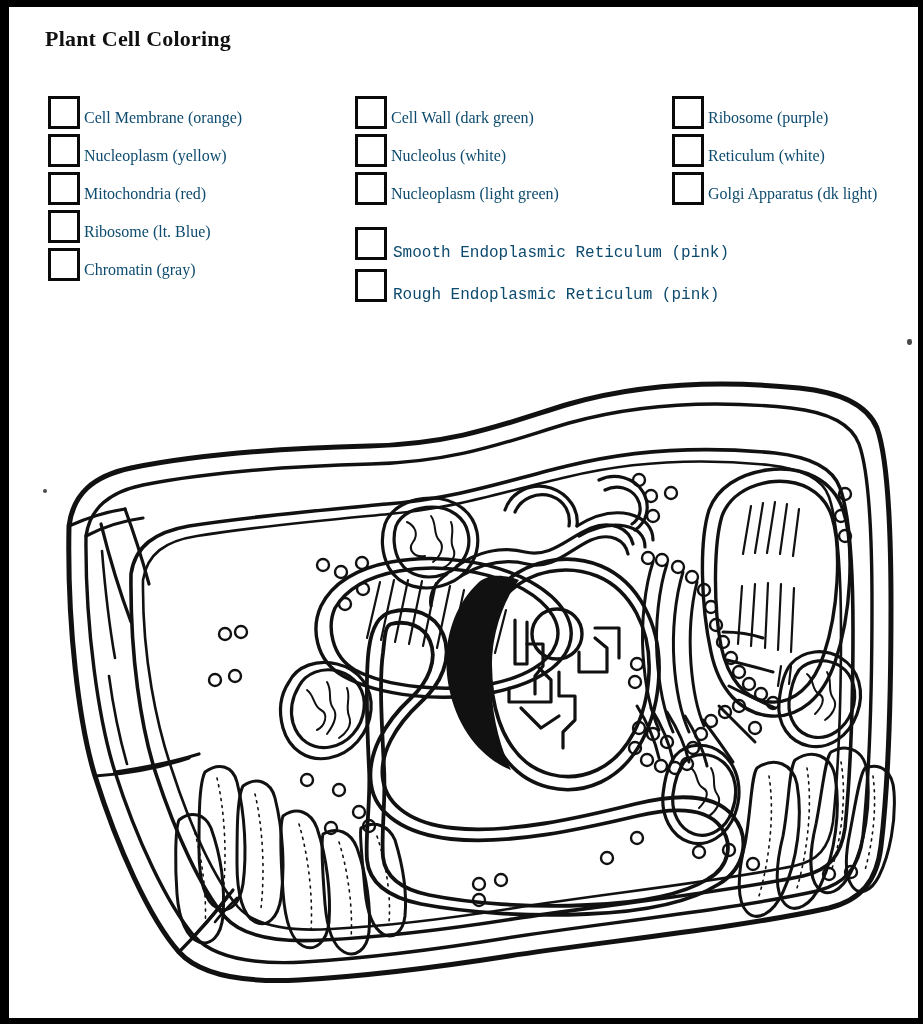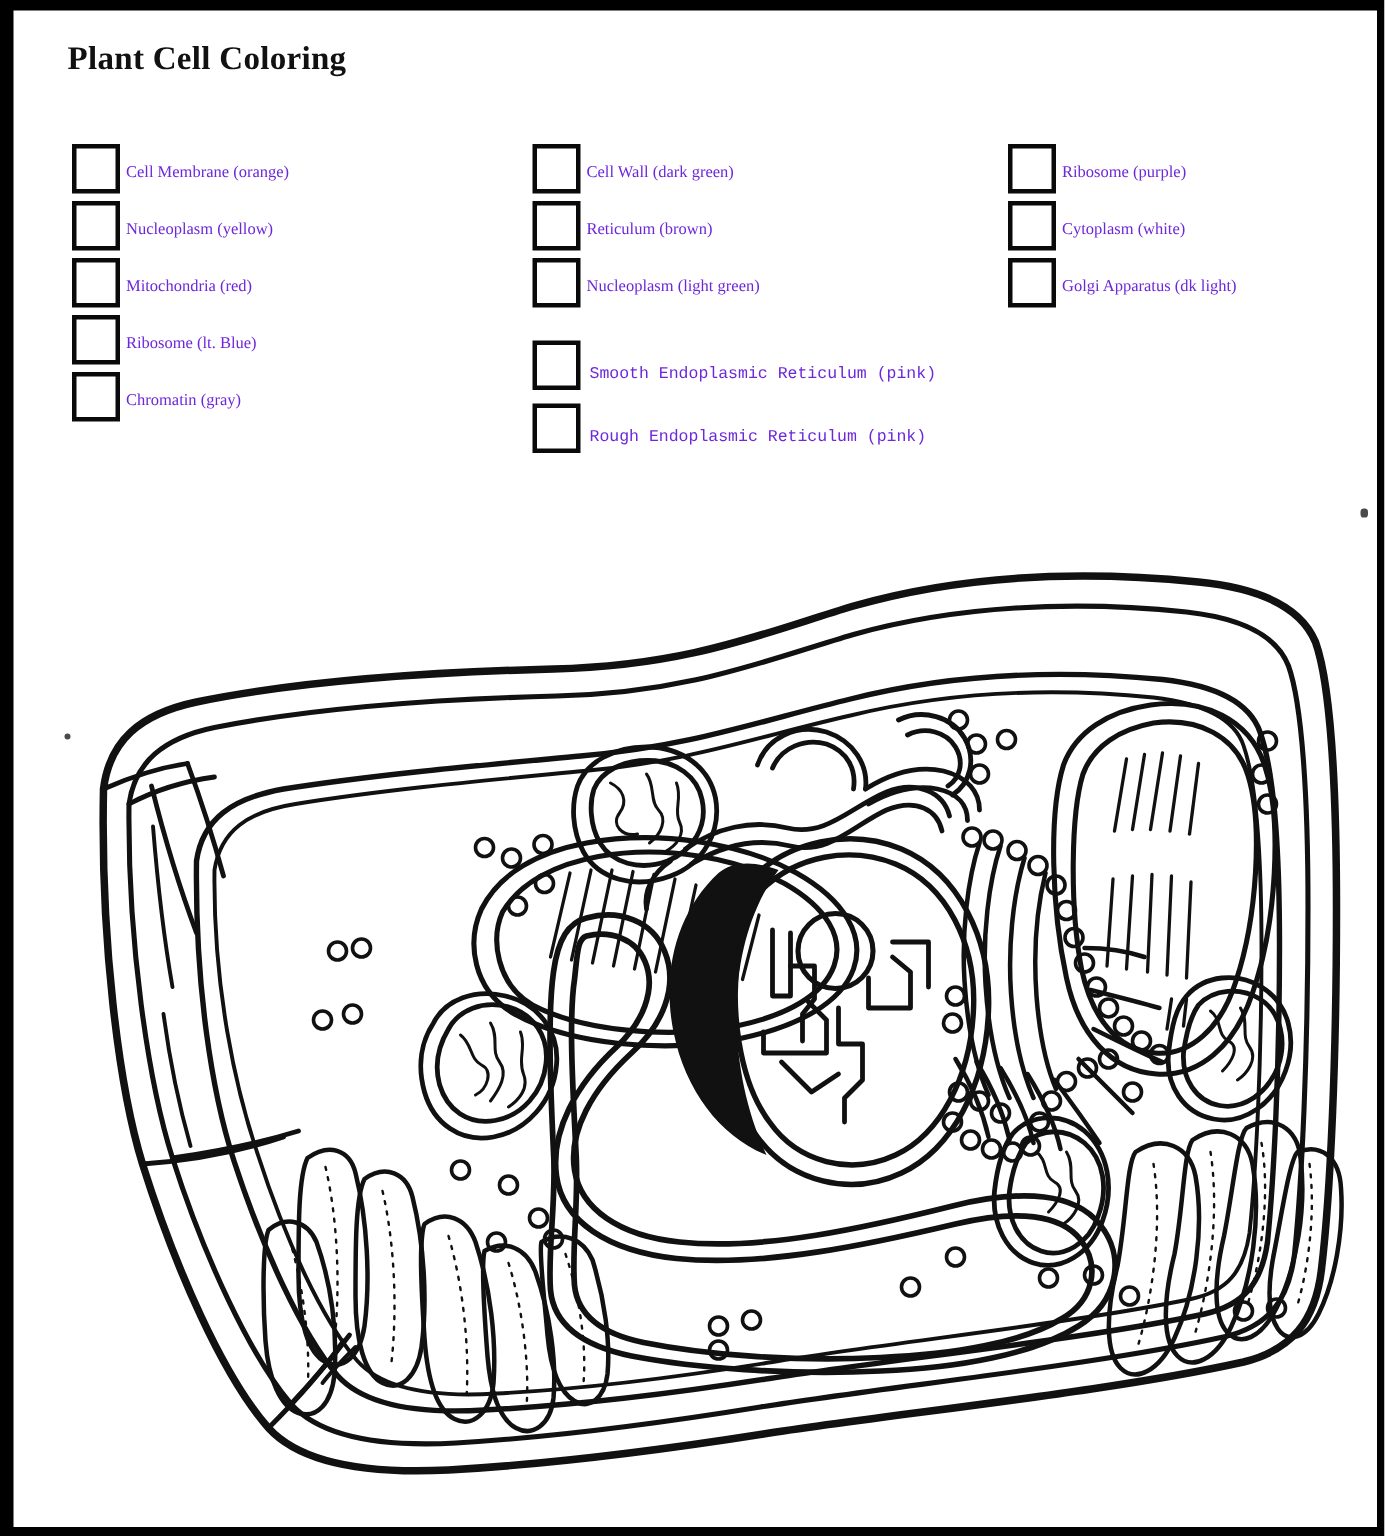--- a/index.html
+++ b/index.html
@@ -31,21 +31,21 @@
   
   .legend-col{position:absolute;}
   .legend-row{position:absolute;height:38px;}
   .chk{
     position:absolute;left:0;top:0;
     width:32px;height:33px;box-sizing:border-box;
     border:3px solid #0a0a0a;background:#fff;
   }
   .legend-label{
     position:absolute;left:36px;top:14px;
-    font-size:11px;color:#6d28d9;white-space:nowrap;
+    font-size:16px;color:#0c4a6e;white-space:nowrap;
     line-height:1;
   }
   .legend-label.wide{left:38px;font-family:Liberation Mono, monospace;}
   
   .speck{position:absolute;background:#4a4a4a;border-radius:50%;}
   
   #cell-figure{position:absolute;left:18px;top:376px;width:890px;height:630px;}
   #cell-figure svg{display:block;width:890px;height:630px;}
 </style>
 </head>
@@ -83,21 +83,21 @@
     </div>
   </div>
 
   <div class="legend-col" style="left:334px;top:96px;width:360px;">
     <div class="legend-row" style="left:0;top:0;">
       <span class="chk"></span>
       <span class="legend-label">Cell Wall (dark green)</span>
     </div>
     <div class="legend-row" style="left:0;top:38px;">
       <span class="chk"></span>
-      <span class="legend-label">Reticulum (brown)</span>
+      <span class="legend-label">Nucleolus (white)</span>
     </div>
     <div class="legend-row" style="left:0;top:76px;">
       <span class="chk"></span>
       <span class="legend-label">Nucleoplasm (light green)</span>
     </div>
     <div class="legend-row" style="left:0;top:131px;">
       <span class="chk"></span>
       <span class="legend-label wide" style="top:18px;">Smooth Endoplasmic Reticulum (pink)</span>
     </div>
     <div class="legend-row" style="left:0;top:173px;">
@@ -106,21 +106,21 @@
     </div>
   </div>
 
   <div class="legend-col" style="left:651px;top:96px;width:260px;">
     <div class="legend-row" style="left:0;top:0;">
       <span class="chk"></span>
       <span class="legend-label">Ribosome (purple)</span>
     </div>
     <div class="legend-row" style="left:0;top:38px;">
       <span class="chk"></span>
-      <span class="legend-label">Cytoplasm (white)</span>
+      <span class="legend-label">Reticulum (white)</span>
     </div>
     <div class="legend-row" style="left:0;top:76px;">
       <span class="chk"></span>
       <span class="legend-label">Golgi Apparatus (dk light)</span>
     </div>
   </div>
 
   <div id="cell-figure">
     <svg viewBox="0 0 890 630" xmlns="http://www.w3.org/2000/svg" fill="none" stroke="#111" stroke-linecap="round" stroke-linejoin="round">
 

